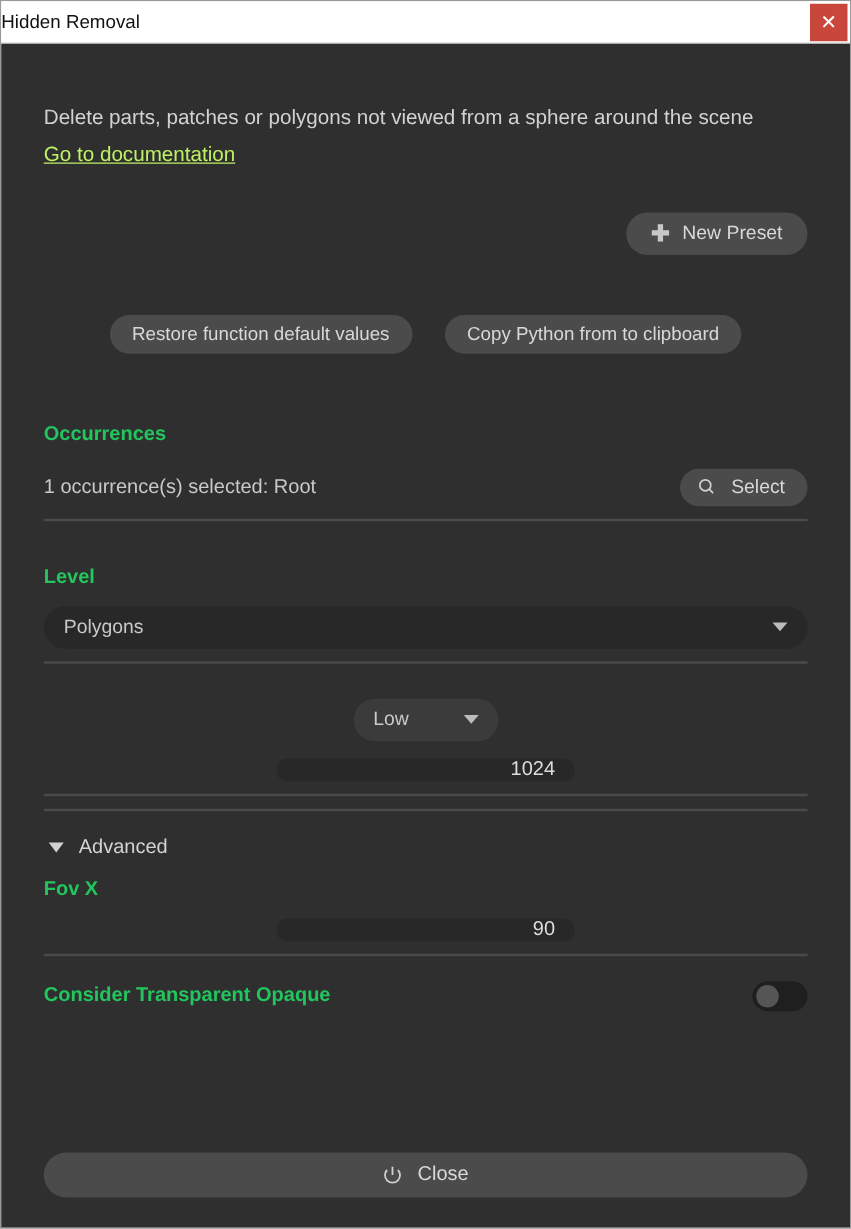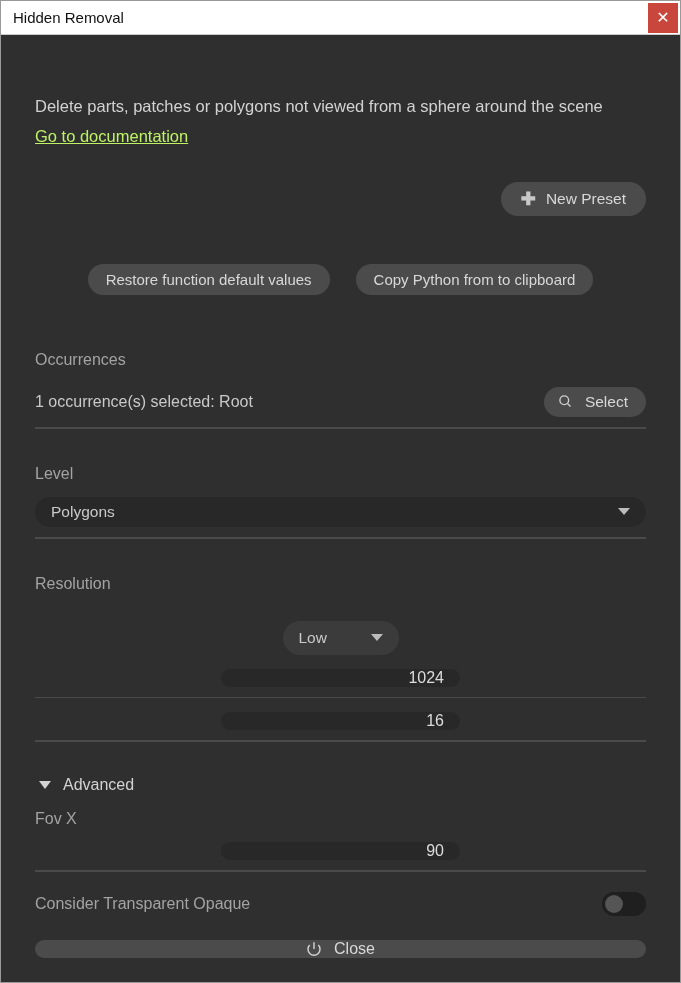--- a/index.html
+++ b/index.html
@@ -17,21 +17,21 @@
     border: 1px solid #999;
     display: flex;
     flex-direction: column;
   }
   .titlebar {
     height: 34px;
     background: #fff;
     display: flex;
     align-items: center;
     justify-content: space-between;
-    padding-left: 12px;
+    padding-left: 0;
     border-bottom: 1px solid #ccc;
   }
   .titlebar-title {
     font-size: 15px;
     color: #111;
   }
   .titlebar-close {
     width: 30px;
     height: 30px;
     margin: 2px;
@@ -40,21 +40,21 @@
     display: flex;
     align-items: center;
     justify-content: center;
     font-size: 16px;
     cursor: pointer;
   }
   .body {
     flex: 1;
     background: #2f2f2f;
     color: #c9c9c9;
-    padding: 60px 34px 24px 34px;
+    padding: 48px 34px 24px 34px;
     display: flex;
     flex-direction: column;
     overflow: hidden;
   }
   .description {
     font-size: 16.5px;
     color: #d2d2d2;
     line-height: 1.45;
     margin-bottom: 8px;
   }
@@ -87,23 +87,23 @@
     line-height: 1;
   }
   .preset-row { margin-top: 36px; }
   .button-row {
     margin-top: 48px;
     display: flex;
     gap: 26px;
     justify-content: center;
   }
   .section-label {
-    font-weight: 400;
-    font-size: 16px;
-    color: #a3a3a3;
+    font-weight: 700;
+    font-size: 16px;
+    color: #22c55e;
     margin-top: 36px;
   }
   .section-label.first { margin-top: 56px; }
   .sel-row {
     display: flex;
     align-items: center;
     justify-content: space-between;
     margin-top: 18px;
   }
   .sel-text { font-size: 16px; color: #c9c9c9; }
@@ -161,21 +161,21 @@
     border: none;
     color: #dcdcdc;
     border-radius: 18px;
     height: 34px;
     padding: 0 16px;
     font-size: 16px;
     text-align: right;
     outline: none;
   }
   .adv-row {
-    margin-top: 34px;
+    margin-top: 20px;
     display: flex;
     align-items: center;
     gap: 12px;
     cursor: pointer;
     color: #d3d3d3;
     font-size: 16px;
   }
   .chev-down {
     width: 0; height: 0;
     border-left: 6px solid transparent;
@@ -202,21 +202,20 @@
     background: #555;
     border-radius: 50%;
     position: absolute;
     top: 3px; left: 3px;
   }
   .spacer { flex: 1; }
   .footer {
     display: flex;
     gap: 22px;
     margin-top: 24px;
-    flex-direction: column;
   }
   .footer .big-btn {
     flex: 1;
     background: #4b4b4b;
     border: none;
     color: #d8d8d8;
     border-radius: 18px;
     height: 36px;
     font-size: 16px;
     display: flex;
@@ -272,33 +271,29 @@
     </div>
     <div class="divider"></div>
 
     <div class="section-label">Level</div>
     <div class="dropdown">
       <span>Polygons</span>
       <span class="caret"></span>
     </div>
     <div class="divider"></div>
 
-    <div class="section-label">Resolution</div>
     <div class="num-input-wrap">
       <div class="dropdown small">
         <span>Low</span>
         <span class="caret"></span>
       </div>
       <input class="num-input" value="1024" style="">
     </div>
     <div class="divider"></div>
 
-    <div class="num-input-wrap">
-      <input class="num-input" value="16" style="">
-    </div>
     <div class="divider"></div>
 
     <div class="adv-row">
       <span class="chev-down"></span>
       <span>Advanced</span>
     </div>
 
     <div class="section-label" style="margin-top:16px;">Fov X</div>
     <div class="num-input-wrap">
       <input class="num-input" value="90" style="">

